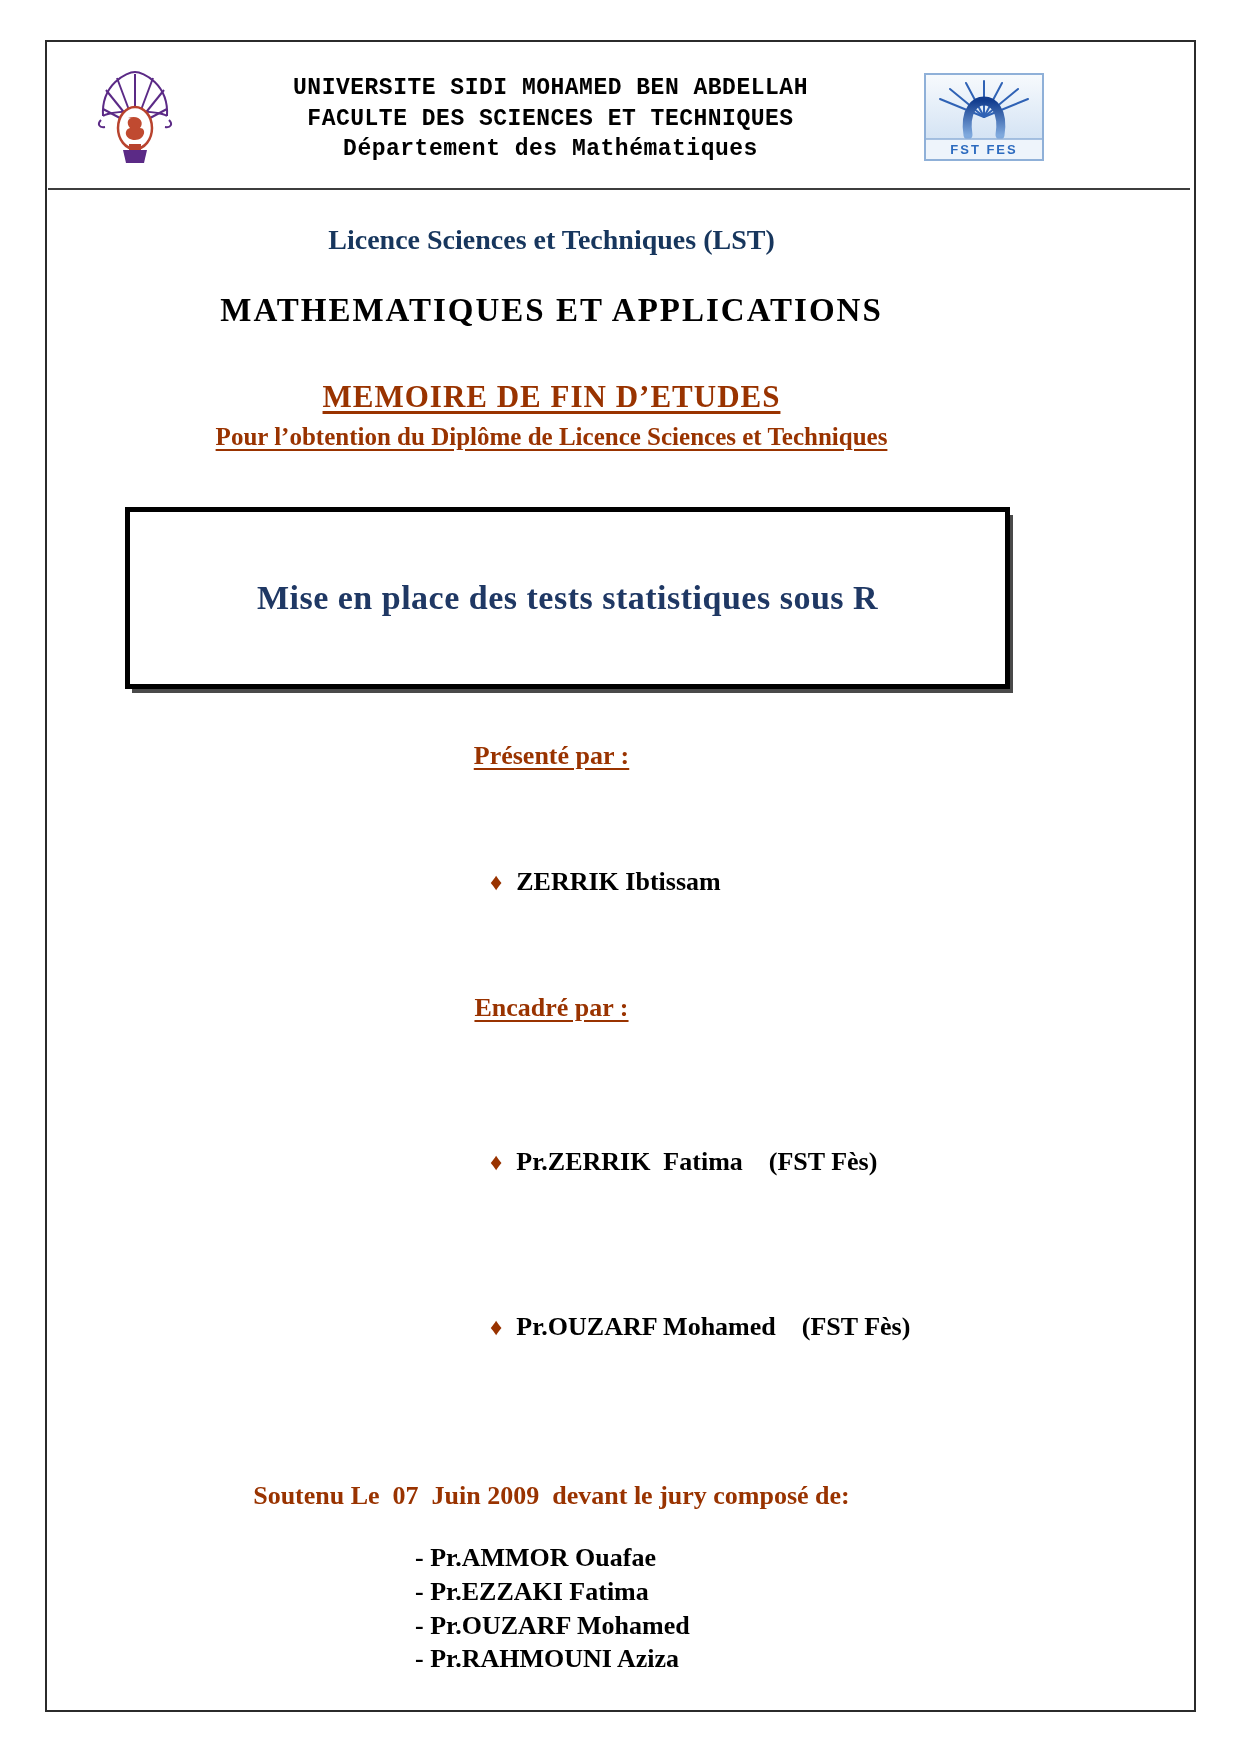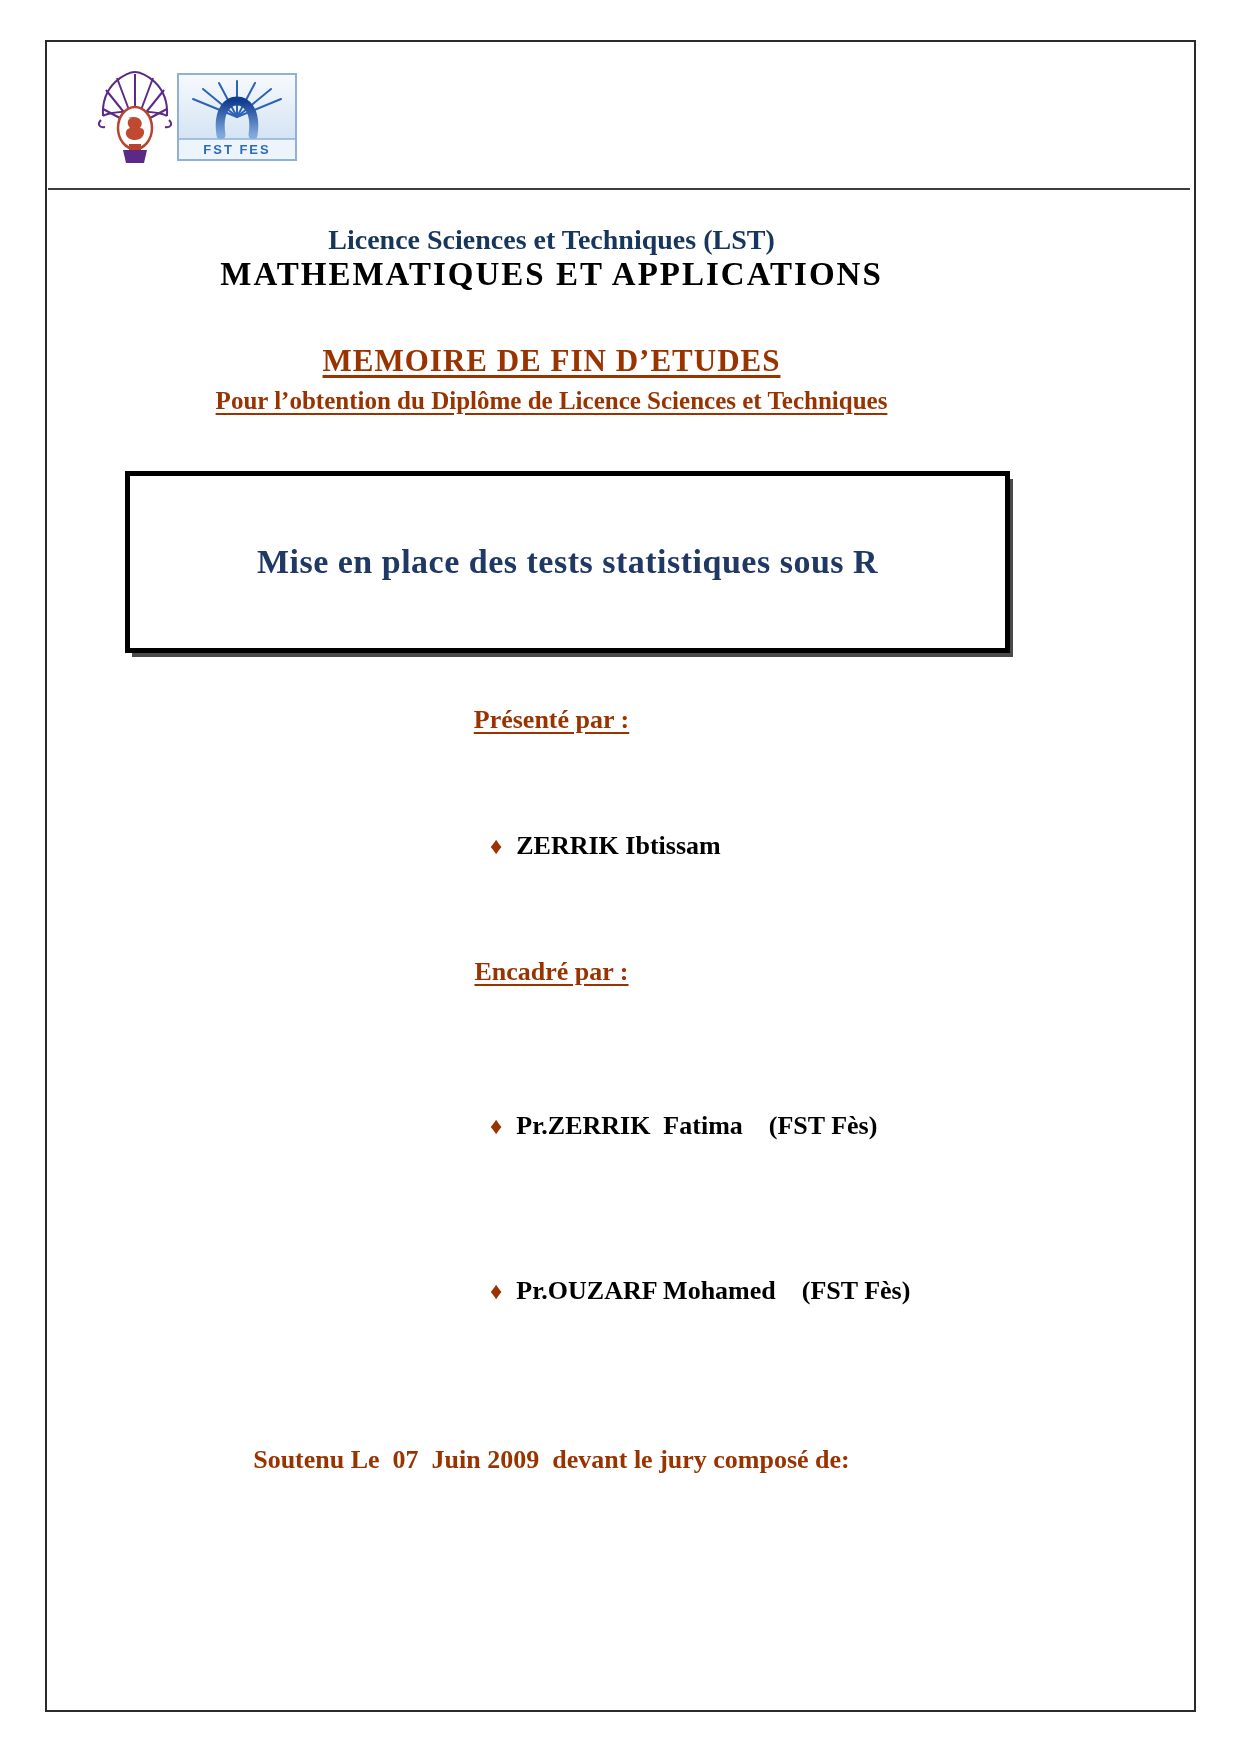--- a/index.html
+++ b/index.html
@@ -36,21 +36,21 @@
     line-height: 1.32;
     letter-spacing: 0.5px;
     white-space: nowrap;
     text-align: center;
   }
   .fst { width: 100px; flex: none; }
   .header-rule { border: none; border-top: 2px solid #3d3d3d; width: 1142px; margin: 14px 0 0 -31px; height: 0; }
 
   
   .program { margin-top: 34px; font-size: 28px; font-weight: 700; color: var(--accent-blue, #17365D); }
-  .major   { font-size: 33px; font-weight: 700; letter-spacing: 2px; color: #000; }
+  .major   { margin-top: 36px; font-size: 33px; font-weight: 700; letter-spacing: 2px; color: #000; }
   .memoire {
     margin-top: 50px; font-size: 31px; font-weight: 700; letter-spacing: 1px;
     color: var(--accent-red, #993300);
     text-decoration: underline; text-decoration-thickness: 2.5px; text-underline-offset: 4px;
   }
   .memoire-sub {
     margin-top: 8px; font-size: 25px; font-weight: 700;
     color: var(--accent-red, #993300);
     text-decoration: underline; text-decoration-thickness: 2px; text-underline-offset: 4px;
   }
@@ -103,20 +103,25 @@
               <path d="M42 62 L74 45"></path>
               <path d="M10 52 C20 46 64 46 74 52"></path>
               <path d="M8 56 C4 60 6 64 12 63"></path>
               <path d="M76 56 C80 60 78 64 72 63"></path>
             </g>
             <ellipse cx="42" cy="64" rx="17" ry="21" fill="#ffffff" stroke="#b8432e" stroke-width="2.5"></ellipse>
             <path d="M35 54 C46 50 52 58 47 64 C54 64 52 76 42 76 C32 76 30 66 37 64 C32 58 36 52 42 55 Z" fill="#c04a30"></path>
             <path d="M30 86 h24 l-3 13 h-18 z" fill="#5b2a86"></path>
             <rect x="36" y="80" width="12" height="6" fill="#b8432e"></rect>
           </svg>
+        </div>
+        <div class="htext">
+          <div>UNIVERSITE SIDI MOHAMED BEN ABDELLAH</div>
+          <div>FACULTE DES SCIENCES ET TECHNIQUES</div>
+          <div>Département des Mathématiques</div>
         </div>
         <div class="fst">
           <svg viewBox="0 0 120 88" width="120" height="88">
             <defs>
               <linearGradient id="fstbg" x1="0" y1="0" x2="0" y2="1">
                 <stop offset="0" stop-color="#f7fafd"></stop>
                   <stop offset="1" stop-color="#c9dcf1"></stop>
               </linearGradient>
               <linearGradient id="fstarch" x1="0" y1="0" x2="0" y2="1">
                 <stop offset="0" stop-color="#123d8f"></stop>
@@ -171,17 +176,23 @@
         <div class="bullet-line">
           <span class="diamond">♦</span><span>Pr.ZERRIK  Fatima    (FST Fès)</span>
         </div>
         <div class="bullet-line">
           <span class="diamond">♦</span><span>Pr.OUZARF Mohamed    (FST Fès)</span>
         </div>
       </div>
 
       <div class="soutenu">Soutenu Le  07  Juin 2009  devant le jury composé de:</div>
 
+      <div class="jury">
+        <div>- Pr.AMMOR Ouafae</div>
+        <div>- Pr.EZZAKI Fatima</div>
+        <div>- Pr.OUZARF Mohamed</div>
+        <div>- Pr.RAHMOUNI Aziza</div>
+      </div>
 
     </div>
 
   </div>
 </div>
 
 </body></html>

